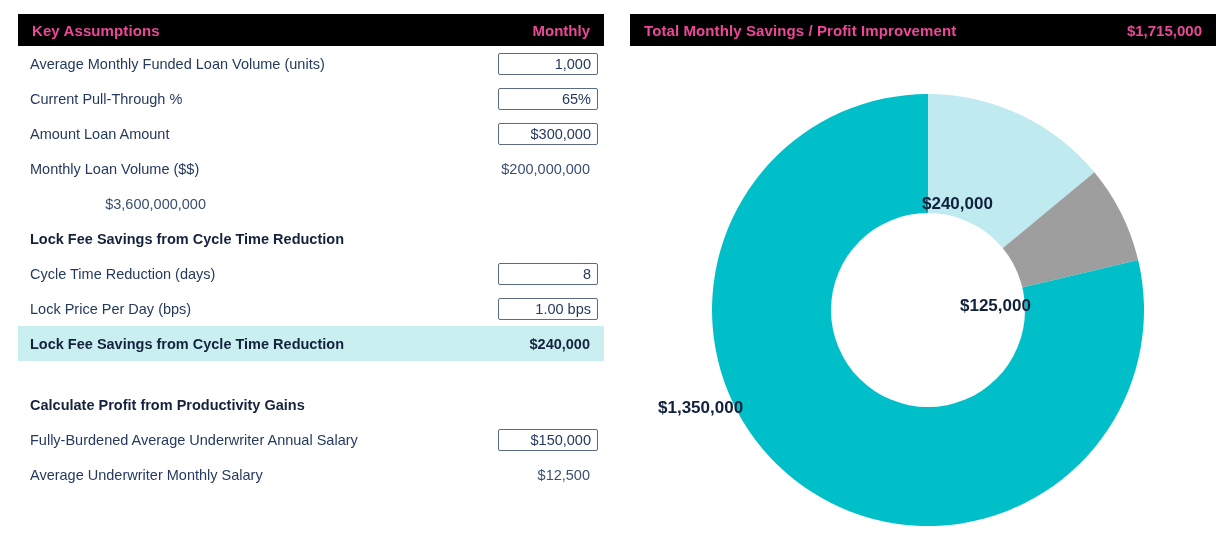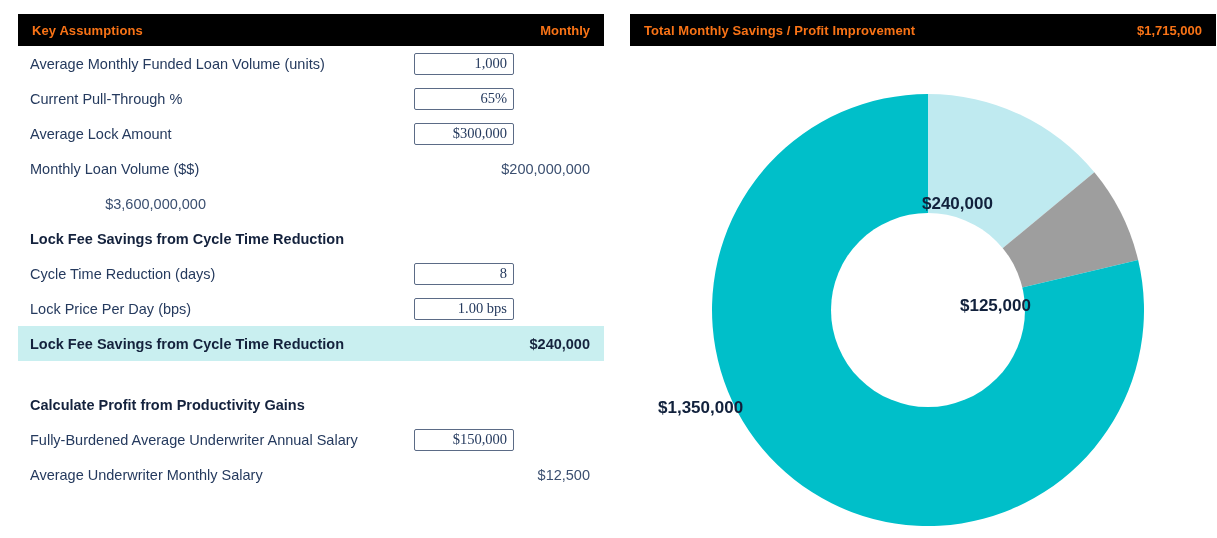--- a/index.html
+++ b/index.html
@@ -22,27 +22,27 @@
 
   
   .left-panel {
     position: absolute;
     left: 18px;
     top: 14px;
     width: 586px;
   }
   .panel-header {
     background: #000000;
-    color: #f97316;
+    color: #ec4899;
     height: 32px;
     display: flex;
     align-items: center;
     padding: 0 14px;
     box-sizing: border-box;
-    font-size: 13px;
+    font-size: 15px;
     font-weight: bold;
   }
   .panel-header .title { flex: 1 1 auto; letter-spacing: .1px; }
   .panel-header .right { text-align: right; }
 
   .row {
     height: 35px;
     display: flex;
     align-items: center;
     padding: 0 0 0 12px;
@@ -83,23 +83,22 @@
     justify-content: flex-end;
     padding-right: 6px;
     box-sizing: border-box;
     font-size: 14.5px;
     color: #253a5e;
     margin-right: 6px;
   }
   .cell-input {
     width: 190px;
     display: flex;
-    justify-content: flex-start;
-    align-items: center;
-    font-family: Liberation Serif, serif;
+    justify-content: flex-end;
+    align-items: center;
   }
   .spacer-row { height: 26px; }
 
   
   .right-panel {
     position: absolute;
     left: 630px;
     top: 14px;
     width: 586px;
   }
@@ -147,21 +146,21 @@
 
     <div class="row">
       <div class="label">Current Pull-Through %</div>
       <div class="cell-input">
         <span class="input-box">65%</span>
       </div>
     </div>
 
 
     <div class="row">
-      <div class="label">Average Lock Amount</div>
+      <div class="label">Amount Loan Amount</div>
       <div class="cell-input">
         <span class="input-box">$300,000</span>
       </div>
     </div>
 
     <div class="row">
       <div class="label">Monthly Loan Volume ($$)</div>
       <div class="value">$200,000,000</div>
     </div>
 

